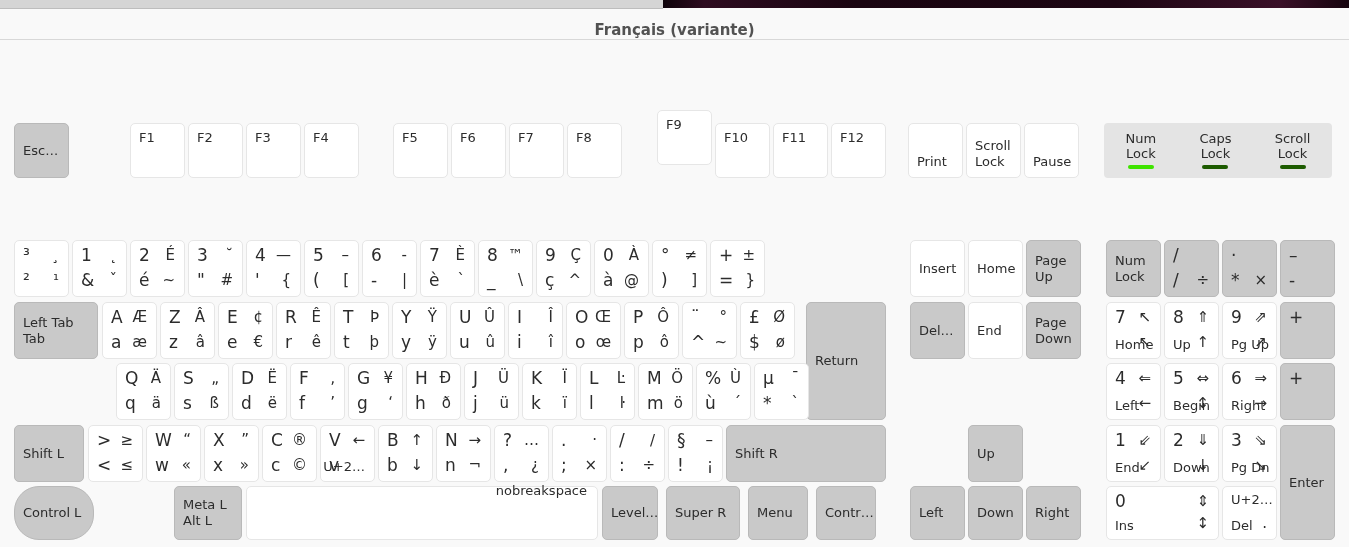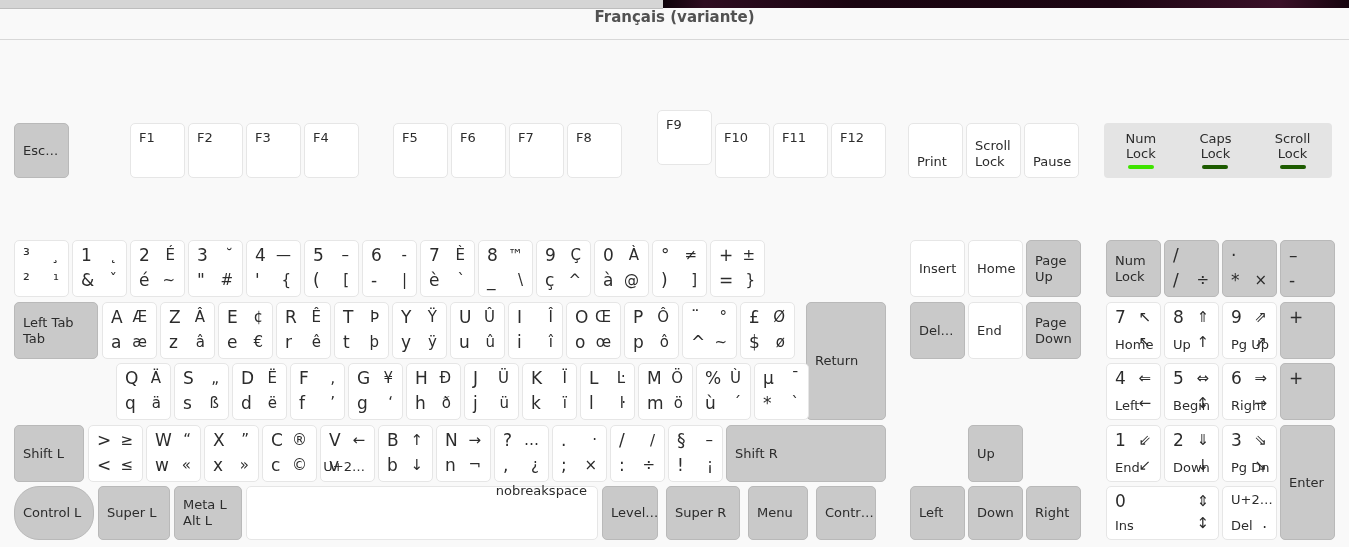--- a/index.html
+++ b/index.html
@@ -7,21 +7,21 @@
     --text:#2c2c2c; --led-on:#3fe400; --led-off:#1d5b00; --kborder:rgba(0,0,0,0.10);
   }
   html,body{margin:0;padding:0;}
   body{width:1349px;height:547px;overflow:hidden;background:var(--bg);
        font-family:"DejaVu Sans",sans-serif;color:var(--text);position:relative;}
   .top-strip{position:absolute;left:0;top:0;width:1349px;height:8px;display:flex;}
   .strip-left{width:663px;height:8px;background:#d5d5d5;border-bottom:1px solid #bdbdbd;}
   .strip-right{flex:1;height:8px;
      background:linear-gradient(90deg,#0e030a 0%,#2e0c20 6%,#1a0511 28%,#1d0613 66%,#3a1028 90%,#16040e 100%);}
   .titlebar{position:absolute;left:0;top:8px;width:1349px;height:31px;
-     display:flex;align-items:flex-start;justify-content:center;border-bottom:1px solid #d8d8d8;}
+     display:flex;align-items:flex-end;justify-content:center;border-bottom:1px solid #d8d8d8;}
   .title{font-size:15px;font-weight:bold;color:#525252;}
   #keyboard{position:absolute;left:0;top:0;width:1349px;height:547px;}
   .key{position:absolute;border-radius:5px;border:1px solid var(--kborder);box-sizing:border-box;}
   .key.white{background:var(--white-key);border-color:#e6e6e6;}
   .key.gray{background:var(--gray-key);border-color:#b9b9b9;}
   .leg{position:absolute;line-height:1;font-size:17px;color:var(--text);}
   .leg-tl{left:8px;top:6px;}
   .leg-bl{left:8px;bottom:7px;}
   .leg-tr{right:9px;top:7px;font-size:15px;}
   .leg-br{right:9px;bottom:8px;font-size:15px;}
@@ -456,25 +456,20 @@
     <div class="key gray" style="left: 726px; top: 425px; width: 160px; height: 57px;">
       <div class="klabel pos-cl">
         <div>Shift R</div>
       </div>
     </div>
     <div class="key gray" style="left: 14px; top: 486px; width: 80px; height: 54px; border-radius: 25px;">
       <div class="klabel pos-cl">
         <div>Control L</div>
       </div>
     </div>
-    <div class="key gray" style="left: 98px; top: 486px; width: 72px; height: 54px;">
-      <div class="klabel pos-cl">
-        <div>Super L</div>
-      </div>
-    </div>
     <div class="key gray" style="left: 174px; top: 486px; width: 68px; height: 54px;">
       <div class="klabel pos-cl">
         <div>Meta L</div>
         <div>Alt L</div>
       </div>
     </div>
     <div class="key white" style="left: 246px; top: 486px; width: 352px; height: 54px;">
       <div class="klabel pos-tr">
         <div>nobreakspace</div>
       </div>

